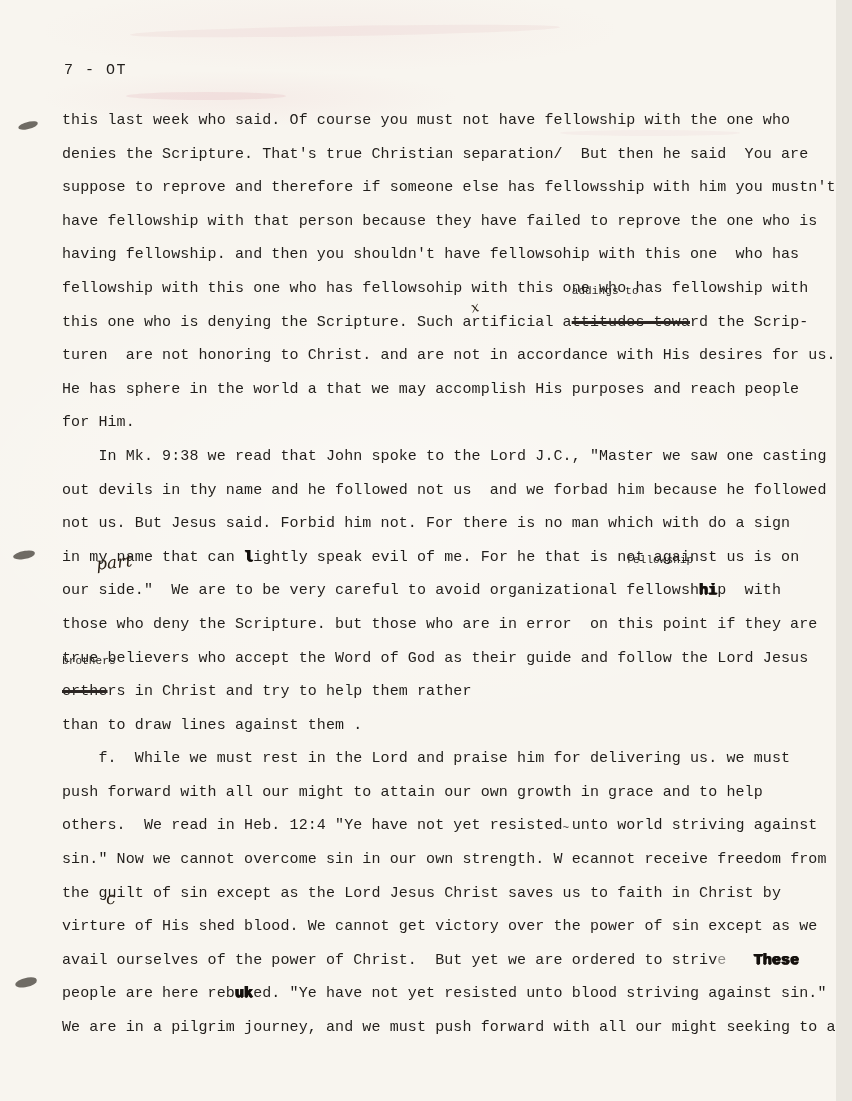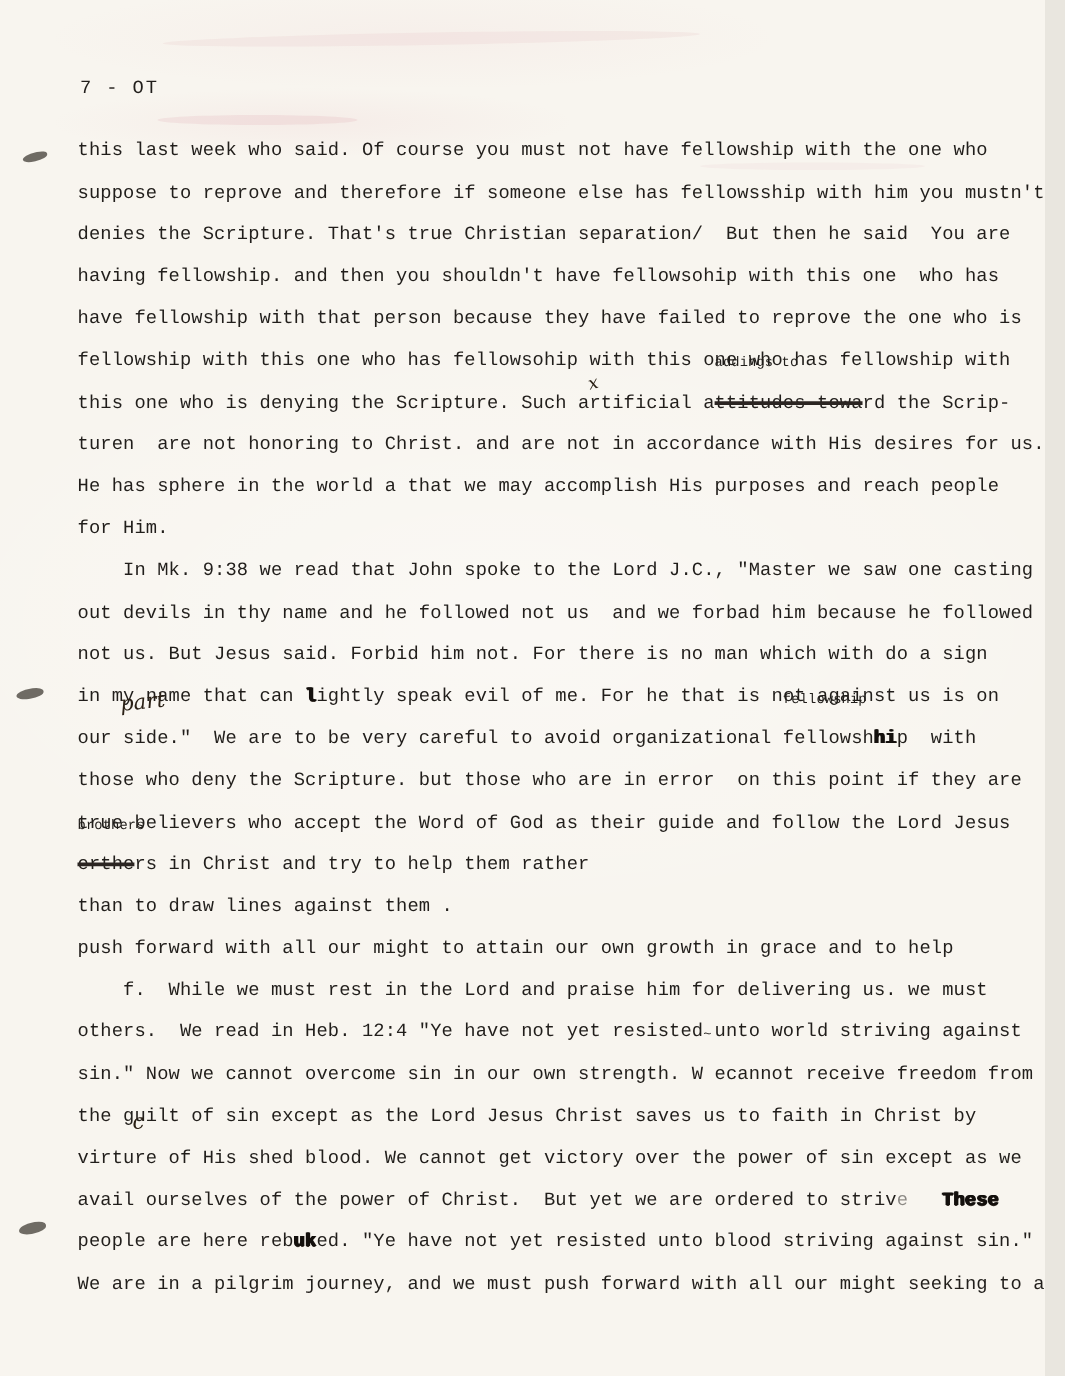--- a/index.html
+++ b/index.html
@@ -84,40 +84,40 @@
   <div class="smudge smudge-3"></div>
 
   <div class="header">7 - OT</div>
 
   <div class="margin-mark mark-1"></div>
   <div class="margin-mark mark-2"></div>
   <div class="margin-mark mark-3"></div>
 
   <div class="typed-lines">
       <div class="line"><span class="t">this last week who said. Of course you must not have fellowship with the one who</span></div>
+      <div class="line"><span class="t">denies the Scripture. That's true Christian separation/  But then he said  You are</span></div>
       <div class="line"><span class="t">suppose to reprove and therefore if someone else has fellowsship with him you mustn't</span></div>
-      <div class="line"><span class="t">denies the Scripture. That's true Christian separation/  But then he said  You are</span></div>
+      <div class="line"><span class="t">have fellowship with that person because they have failed to reprove the one who is</span></div>
       <div class="line"><span class="t">having fellowship. and then you shouldn't have fellowsohip with this one  who has</span></div>
-      <div class="line"><span class="t">have fellowship with that person because they have failed to reprove the one who is</span></div>
       <div class="line"><span class="t">fellowship with this one who has fellowsohip with this one who has fellowship with</span></div>
       <div class="line"><span class="t">this one who is denying the Scripture. Such ar</span><span class="anchor"><span class="handon">x</span></span><span class="t">tificial a</span><span class="anchor"><span class="sup">addings to</span></span><span class="strike">ttitudes towa</span><span class="t">rd the Scrip-</span></div>
       <div class="line"><span class="t">turen  are not honoring to Christ. and are not in accordance with His desires for us.</span></div>
       <div class="line"><span class="t">He has sphere in the world a that we may accomplish His purposes and reach people</span></div>
       <div class="line"><span class="t">for Him.</span></div>
       <div class="line"><span class="t">    In Mk. 9:38 we read that John spoke to the Lord J.C., "Master we saw one casting</span></div>
       <div class="line"><span class="t">out devils in thy name and he followed not us  and we forbad him because he followed</span></div>
       <div class="line"><span class="t">not us. But Jesus said. Forbid him not. For there is no man which with do a sign</span></div>
       <div class="line"><span class="t">in my name that can </span><span class="blot">l</span><span class="t">ightly speak evil of me. For he that is not against us is on</span></div>
       <div class="line"><span class="t">our </span><span class="anchor"><span class="hand">part</span></span><span class="t">side."  We are to be very careful to avoid organizational </span><span class="anchor"><span class="sup">fellowship</span></span><span class="t">fellowsh</span><span class="blot">hi</span><span class="t">p  with</span></div>
       <div class="line"><span class="t">those who deny the Scripture. but those who are in error  on this point if they are</span></div>
       <div class="line"><span class="t">true believers who accept the Word of God as their guide and follow the Lord Jesus</span></div>
       <div class="line"><span class="anchor"><span class="sup">brothers</span></span><span class="strike">erthe</span><span class="t">rs in Christ and try to help them rather</span></div>
       <div class="line"><span class="t">than to draw lines against them .</span></div>
+      <div class="line"><span class="t">    f.  While we must rest in the Lord and praise him for delivering us. we must</span></div>
       <div class="line"><span class="t">push forward with all our might to attain our own growth in grace and to help</span></div>
-      <div class="line"><span class="t">    f.  While we must rest in the Lord and praise him for delivering us. we must</span></div>
       <div class="line"><span class="t">others.  We read in Heb. 12:4 "Ye have not yet resisted unto world striving against</span></div>
       <div class="line"><span class="t">sin." Now we cannot overcome sin in our own strength. W</span><span class="anchor"><span class="sup">~</span></span><span class="t"> ecannot receive freedom from</span></div>
       <div class="line"><span class="t">the guilt of sin except as the Lord Jesus Christ saves us to faith in Christ by</span></div>
       <div class="line"><span class="t">virtu</span><span class="anchor"><span class="hand">c</span></span><span class="t">re of His shed blood. We cannot get victory over the power of sin except as we</span></div>
       <div class="line"><span class="t">avail ourselves of the power of Christ.  But yet we are ordered to striv</span><span class="faint">e</span><span class="t">   </span><span class="blot">These</span></div>
       <div class="line"><span class="t">people are here reb</span><span class="blot">uk</span><span class="t">ed. "Ye have not yet resisted unto blood striving against sin."</span></div>
       <div class="line"><span class="t">We are in a pilgrim journey, and we must push forward with all our might seeking to attain</span></div>
     </div>
 </div>
 

